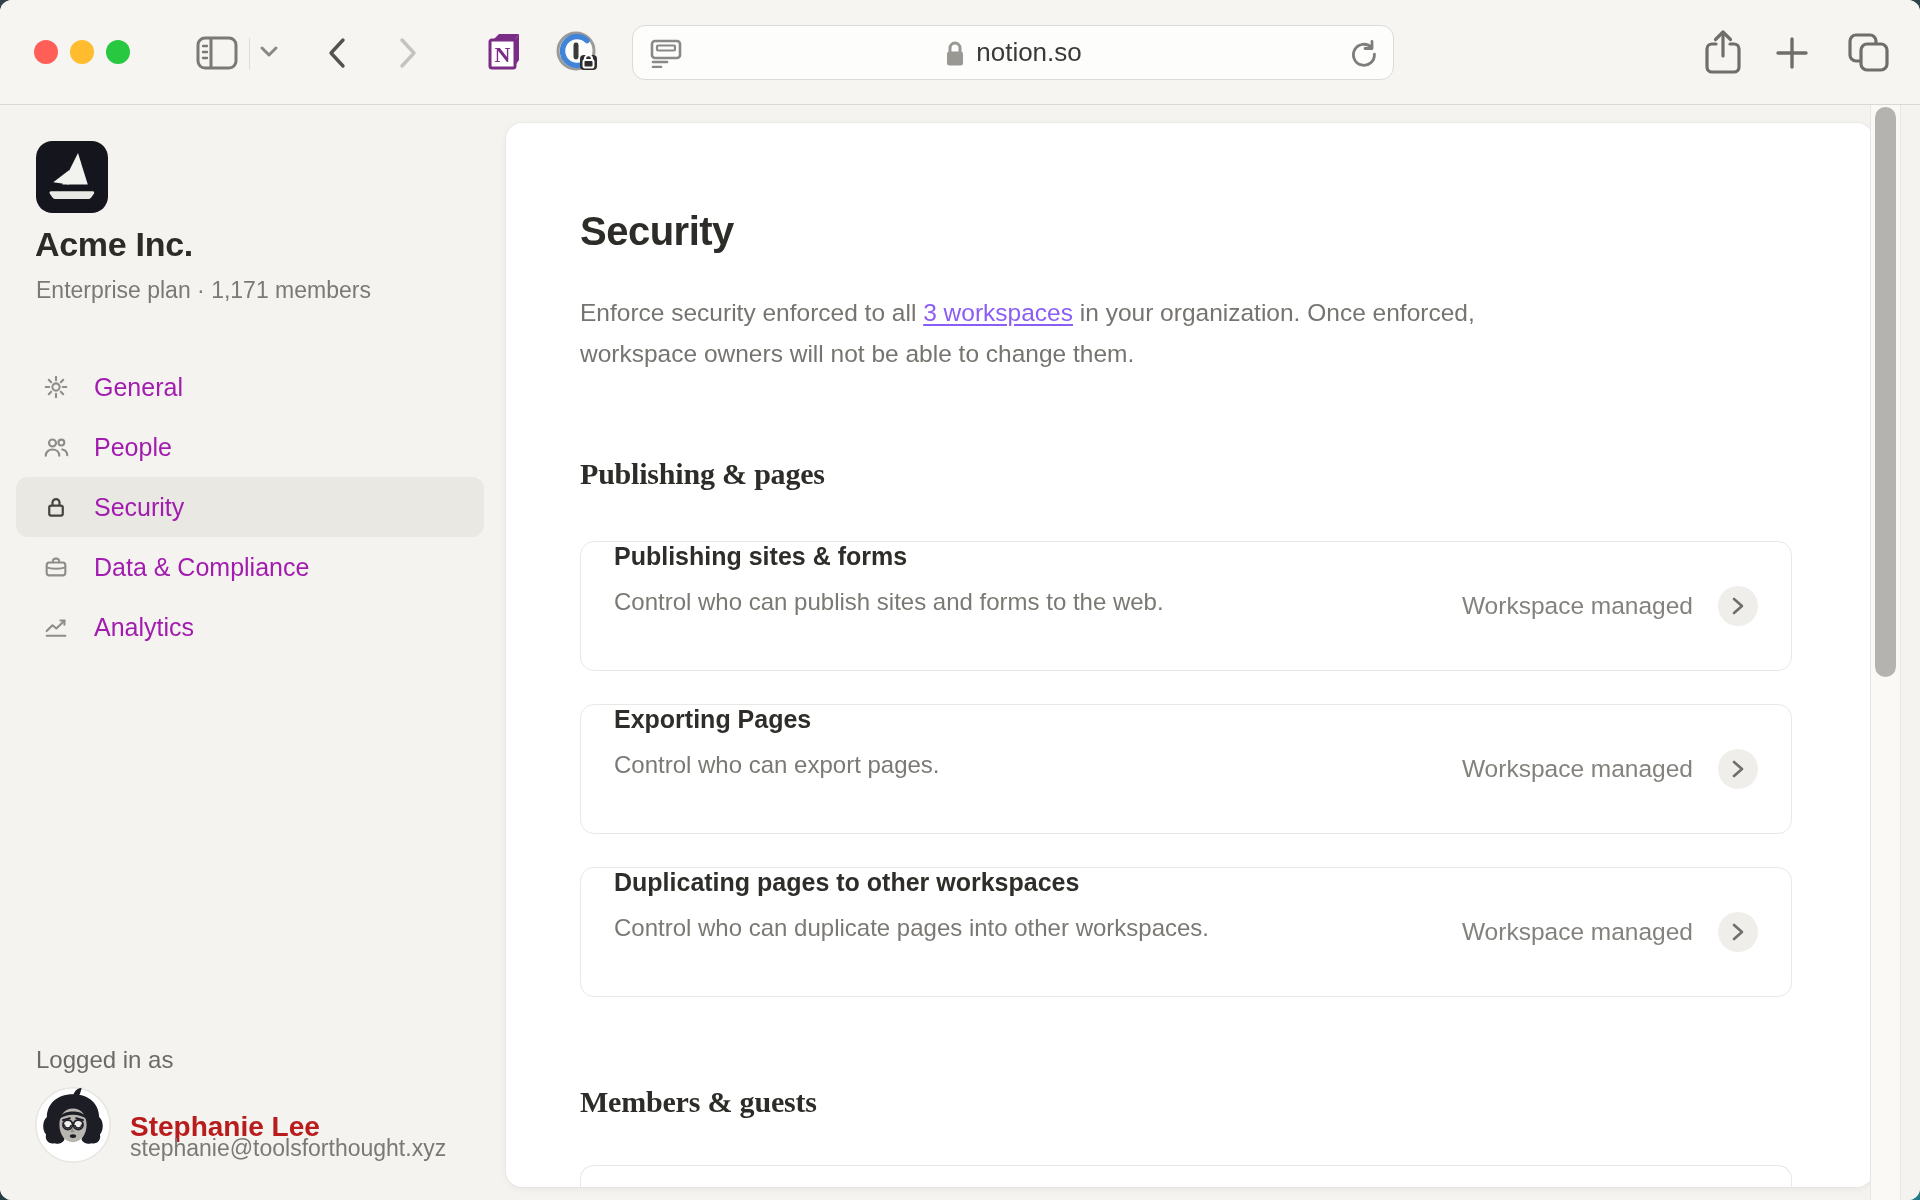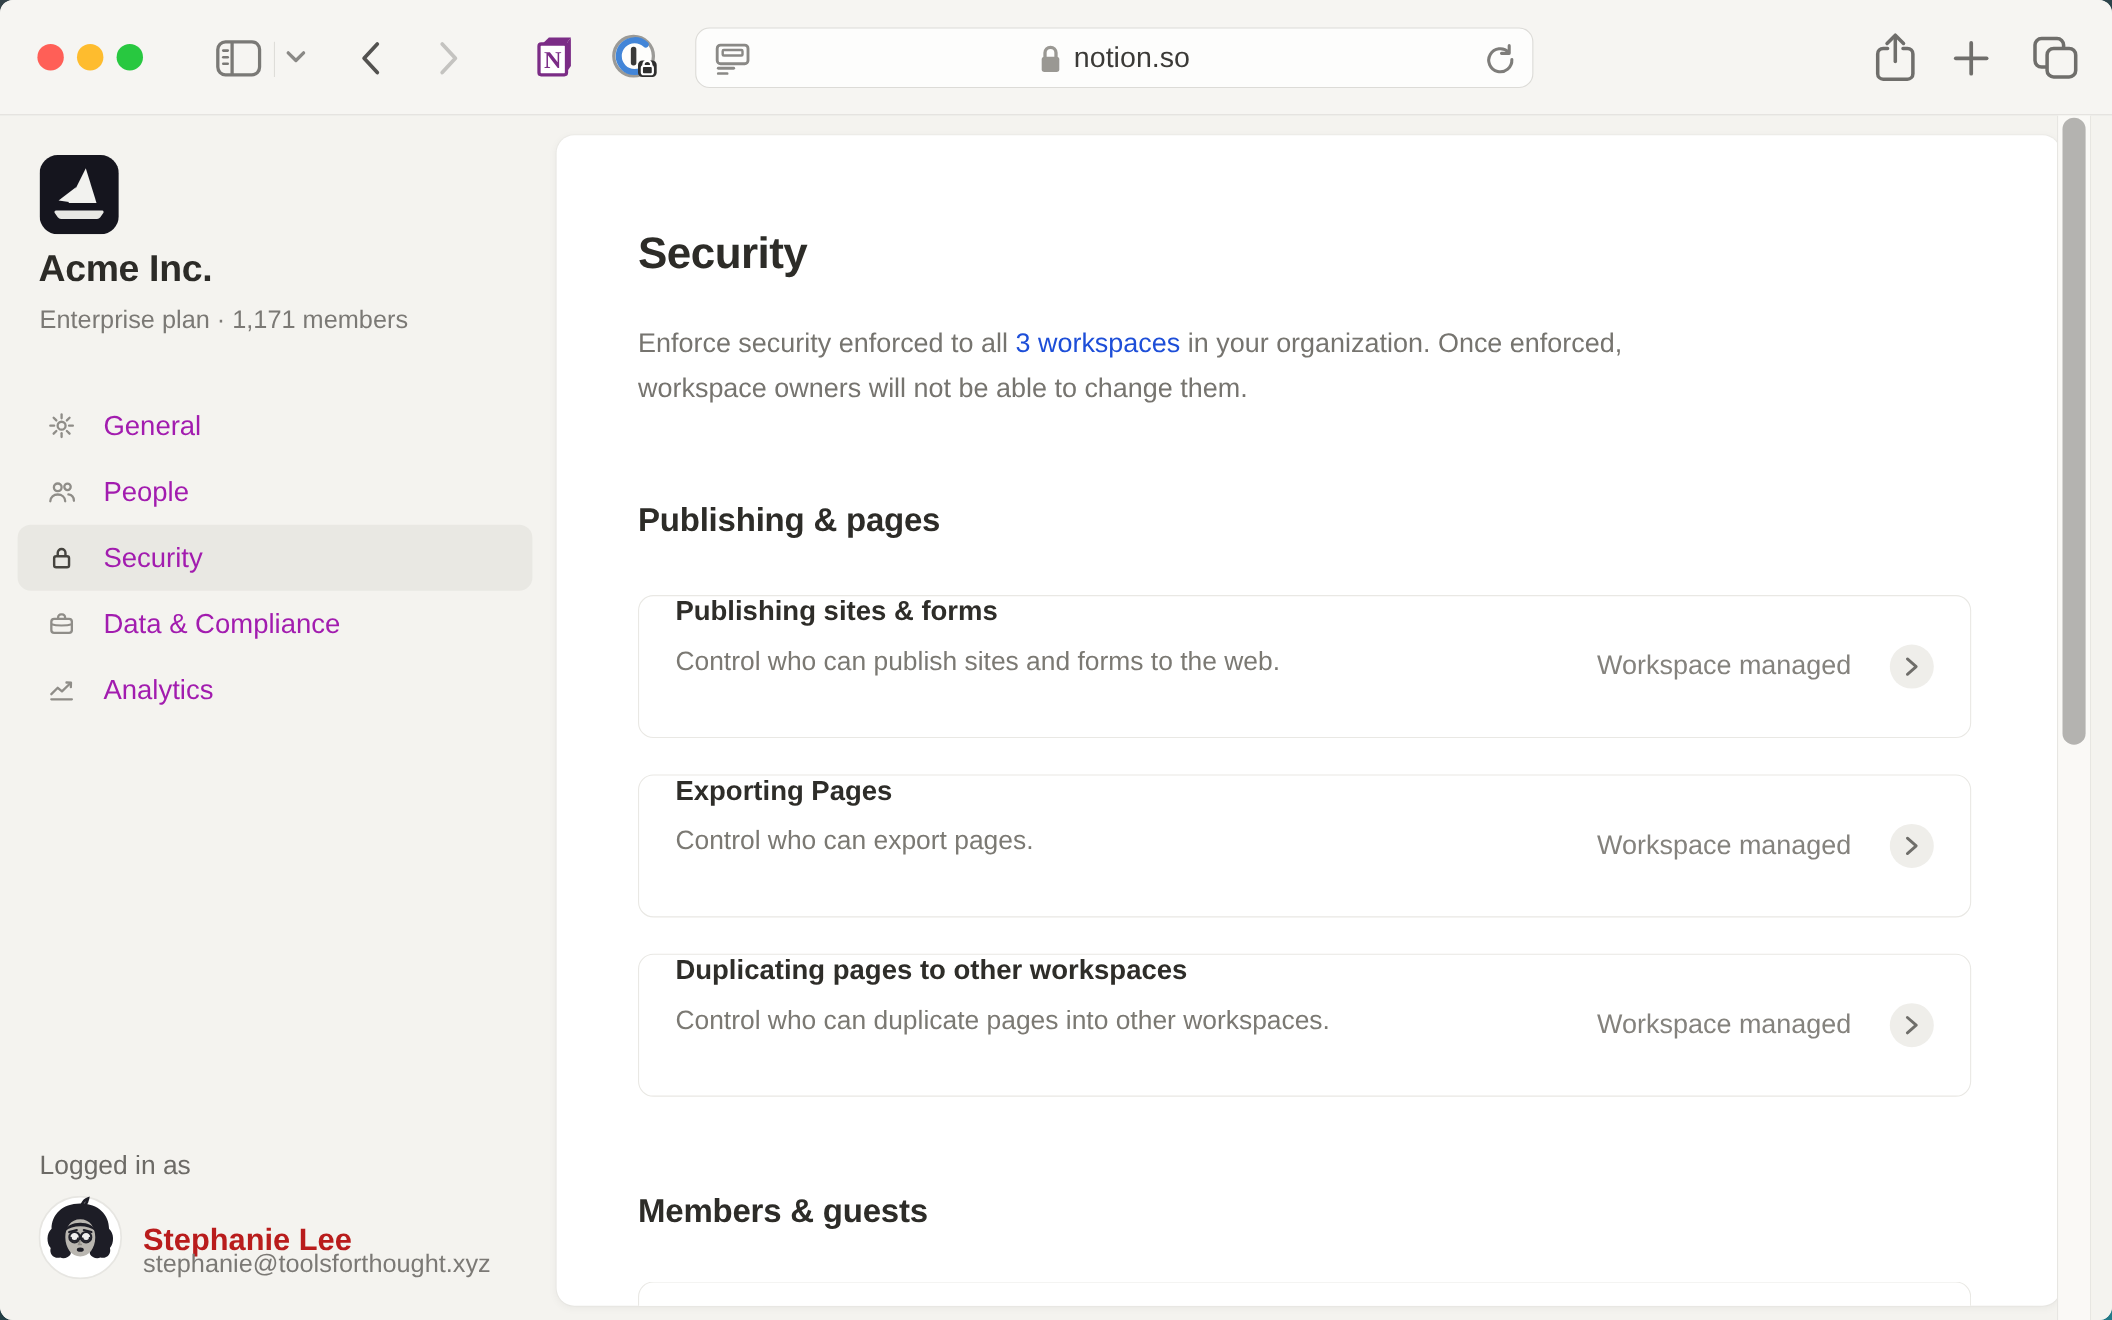--- a/index.html
+++ b/index.html
@@ -52,34 +52,34 @@
   .user-name{position:absolute;left:130px;top:990px;font-size:28px;font-weight:700;color:#b91c1c;margin-top:16px;}
   .user-email{position:absolute;left:130px;top:1030px;font-size:23px;color:#7b7975;}
   
   .panel{
     position:absolute;left:506px;top:18px;width:1367px;height:1064px;
     background:#ffffff;border-radius:16px;overflow:hidden;
     box-shadow:0 0 0 1px rgba(0,0,0,.025),0 2px 8px rgba(0,0,0,.05);
   }
   .page-title{position:absolute;left:74px;top:86px;font-size:40px;font-weight:700;color:#2d2c28;letter-spacing:-.5px;}
   .page-intro{position:absolute;left:74px;top:170px;width:960px;font-size:24.5px;line-height:40.5px;color:#76746f;}
-  .page-intro a{color:#1d4ed8;text-underline-offset:3px;cursor:pointer;}
-  .section-heading{position:absolute;left:74px;font-size:30px;font-weight:700;color:#2d2c28;letter-spacing:-.2px;}
+  .page-intro a{color:#8b5cf6;text-decoration:underline;text-underline-offset:3px;cursor:pointer;}
+  .section-heading{position:absolute;left:74px;font-size:30px;font-weight:700;color:#2d2c28;letter-spacing:-.2px;font-family:Liberation Serif, serif;}
   .sh-publishing{top:334px;}
   .sh-members{top:962px;}
   .cards{position:absolute;left:74px;top:418px;width:1212px;}
   .card{
     box-sizing:border-box;width:1212px;height:130px;margin-bottom:33px;
     border:1px solid #e9e8e4;border-radius:14px;background:#fff;
     display:flex;cursor:pointer;
   }
   .card-left{flex:1;padding-left:33px;}
   .card-title{font-size:25px;font-weight:600;color:#2e2d29;margin-bottom:17px;}
   .card-desc{font-size:24px;color:#7b7973;}
-  .card-right{display:flex;align-items:center;gap:35px;padding-right:33px;}
+  .card-right{display:flex;align-items:center;gap:25px;padding-right:33px;}
   .card-status{font-size:24.5px;color:#84827d;}
   .chev-btn{
     width:40px;height:40px;border-radius:50%;background:#efeeea;
     display:flex;align-items:center;justify-content:center;
   }
   .card-partial{
     position:absolute;left:74px;top:1042px;width:1212px;height:40px;box-sizing:border-box;
     border:1px solid #e9e8e4;border-bottom:none;border-radius:14px 14px 0 0;background:#fff;
   }
   

